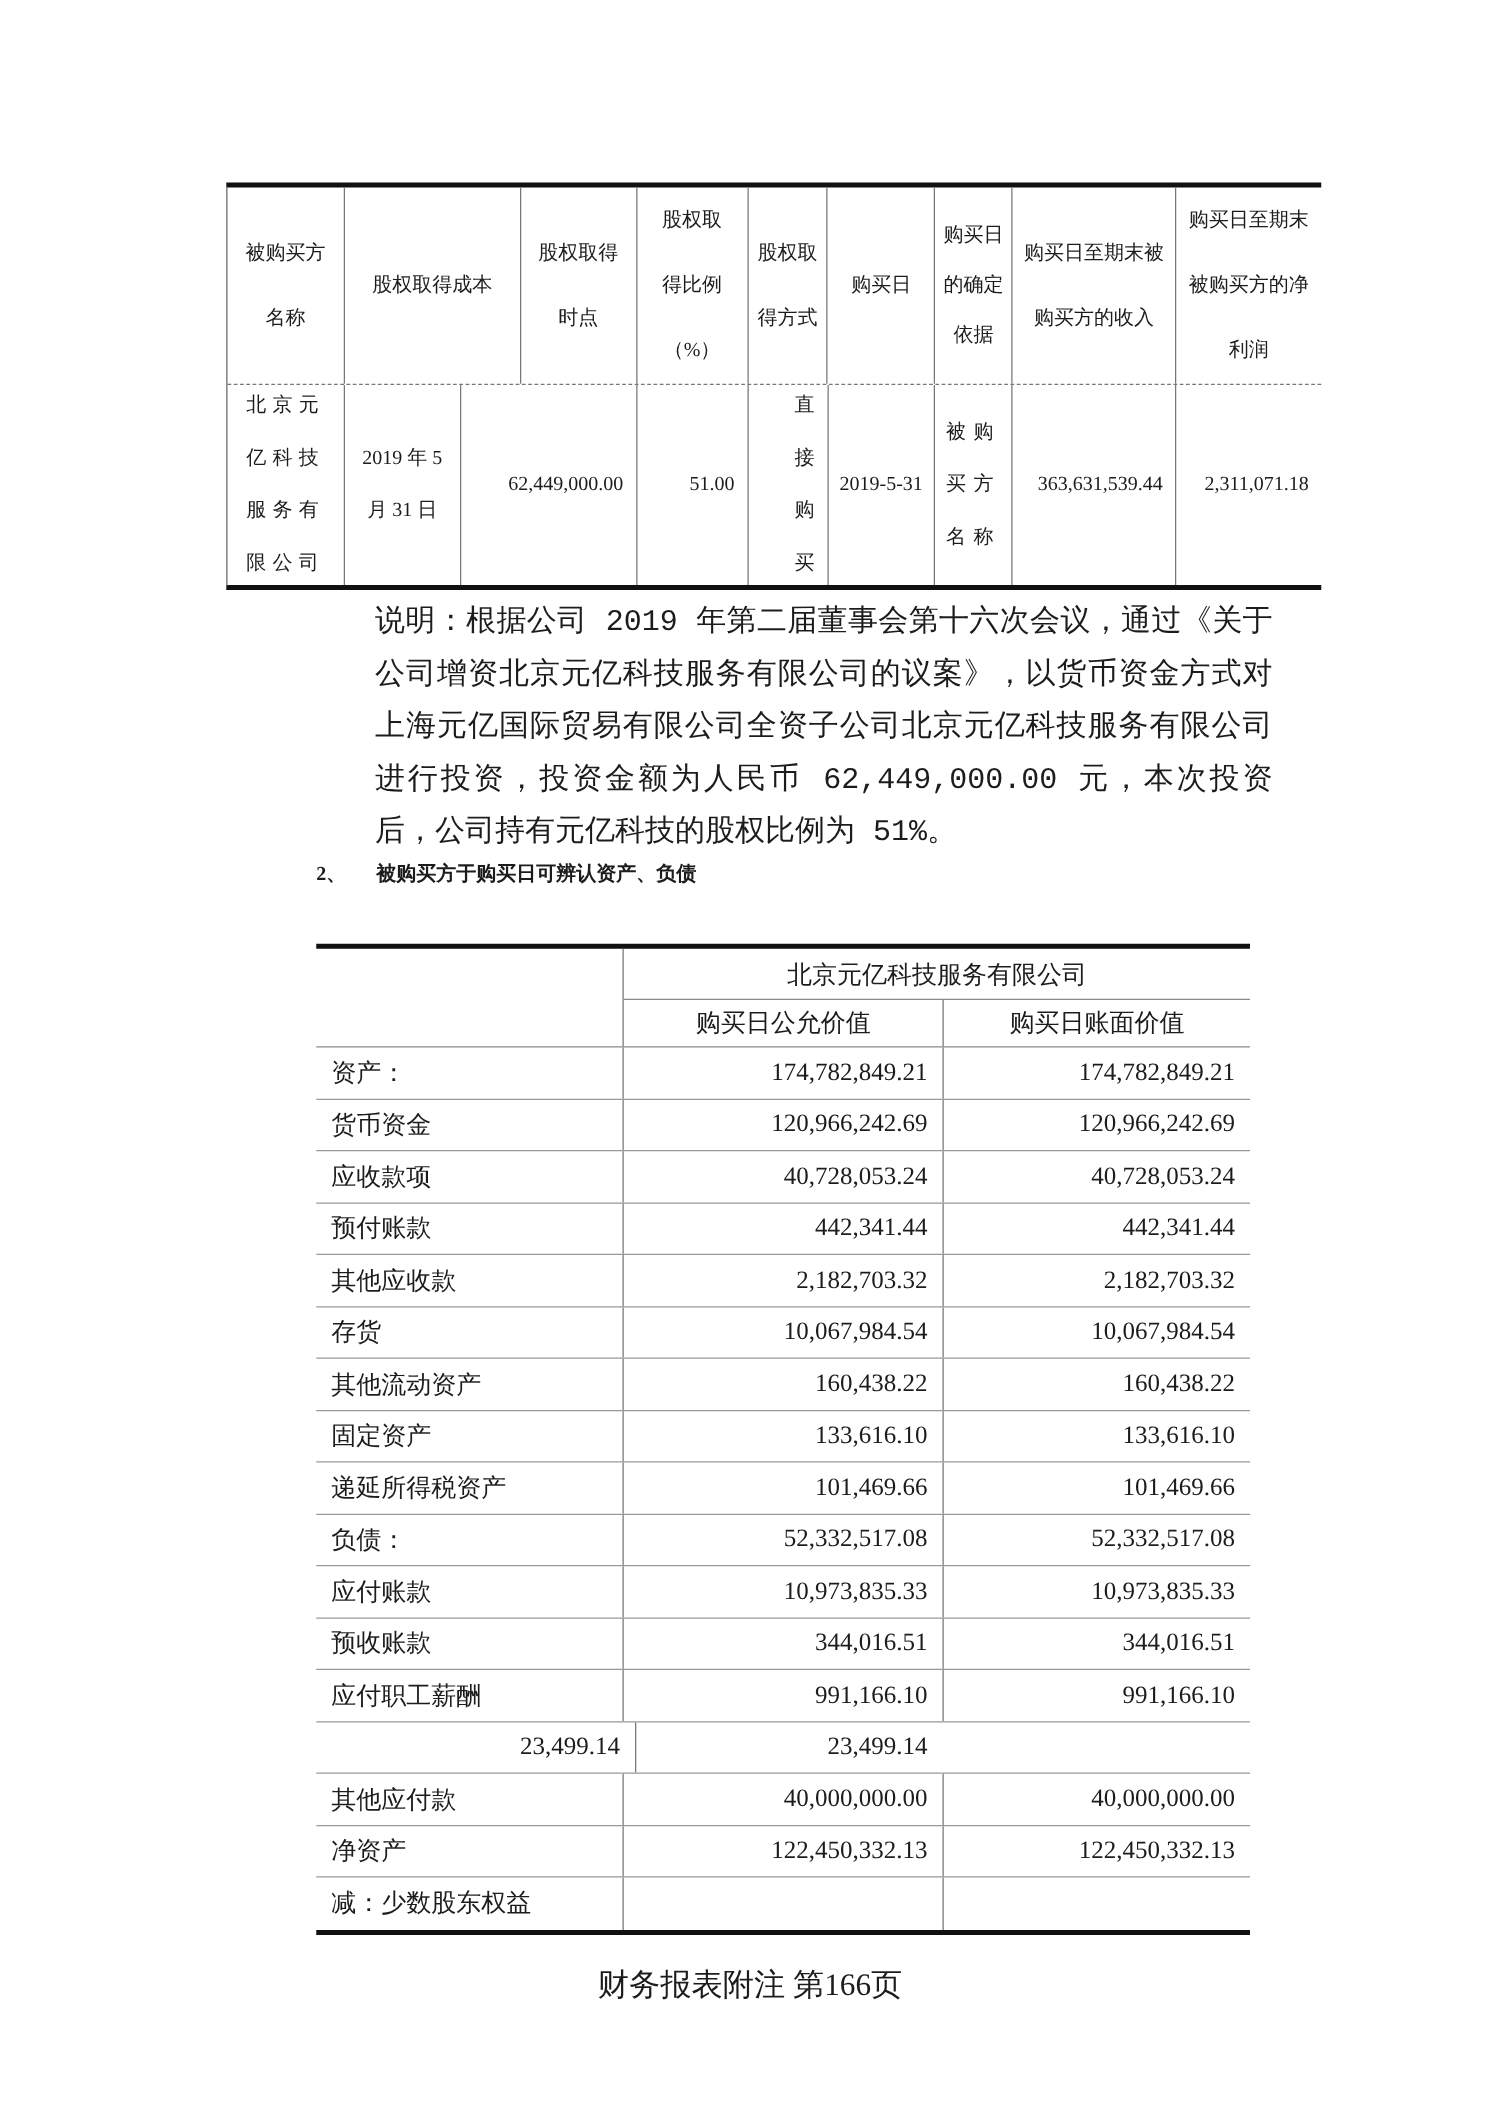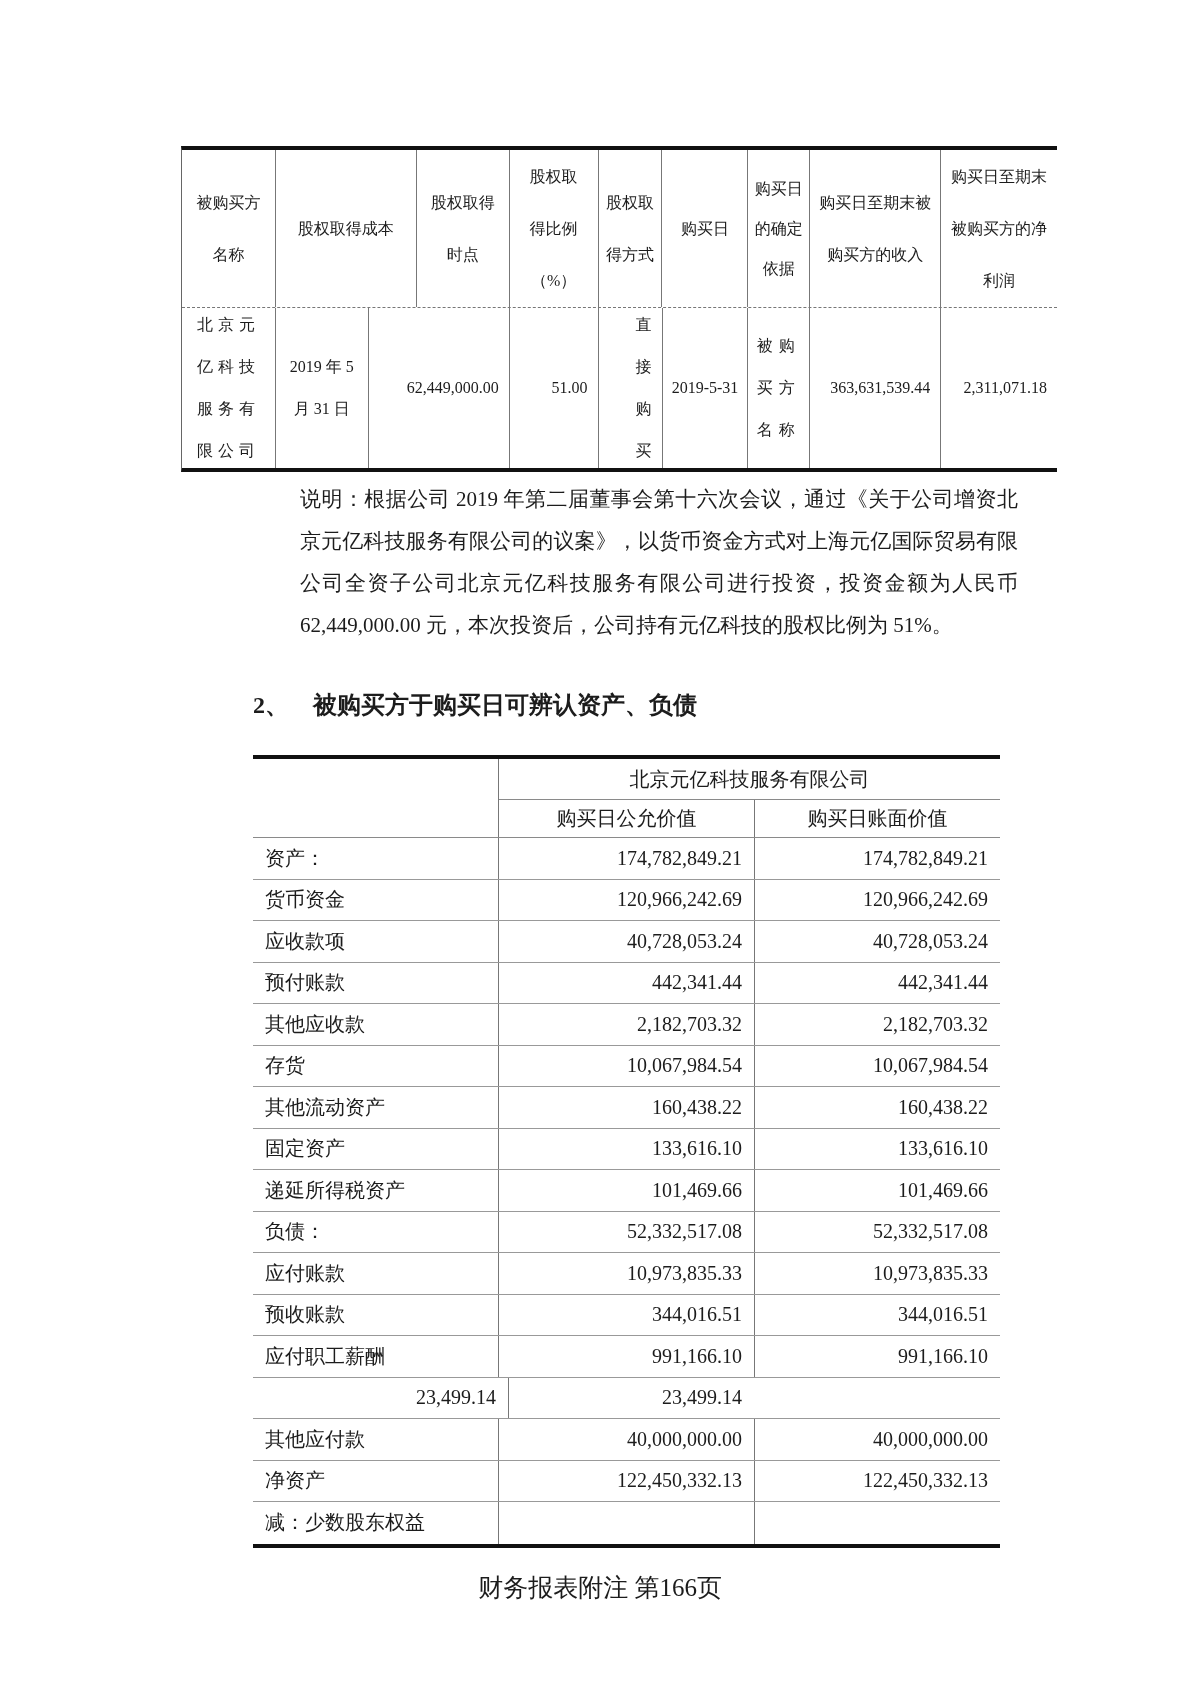--- a/index.html
+++ b/index.html
@@ -27,24 +27,24 @@
   .c9 { width:116px; padding:0 4px; }
   .t1row.data .t1c { line-height:42px; }
   .num { justify-content:flex-end; padding-right:10px; }
   .spread3 { letter-spacing:5px; }   
   .spread2 { letter-spacing:7px;padding-left:38px; }   
   .spread2b{ letter-spacing:6px; }   
   .brk { word-break:break-all; }
 
   
   .note { position:absolute; left:300px; top:478px; width:718px;
-          font-size:21px; line-height:42px; text-align:justify; text-align-last:left; }
-
-  
-  .heading { position:absolute; left:253px; top:689px; font-size:24px; font-weight:700; }
+          font-size:24px; line-height:42px; text-align:justify; text-align-last:left;font-family:Liberation Mono, monospace; }
+
+  
+  .heading { position:absolute; left:253px; top:689px; font-size:16px; font-weight:700; }
   .heading .no { display:inline-block; margin-right:24px; }
 
   
   .t2 { position:absolute; left:253px; top:755px; width:747px;
         border-top:4px solid #111; border-bottom:4px solid #111; font-size:20px; }
   .t2r { display:flex; width:100%; }
   .t2r .cell { display:flex; align-items:center; overflow:hidden; }
   .t2c1 { width:246px; border-right:1px solid #777; padding-left:12px; }
   .t2c2 { width:256px; border-right:1px solid #777; justify-content:flex-end; padding-right:12px; }
   .t2c3 { width:245px; justify-content:flex-end; padding-right:12px; }

